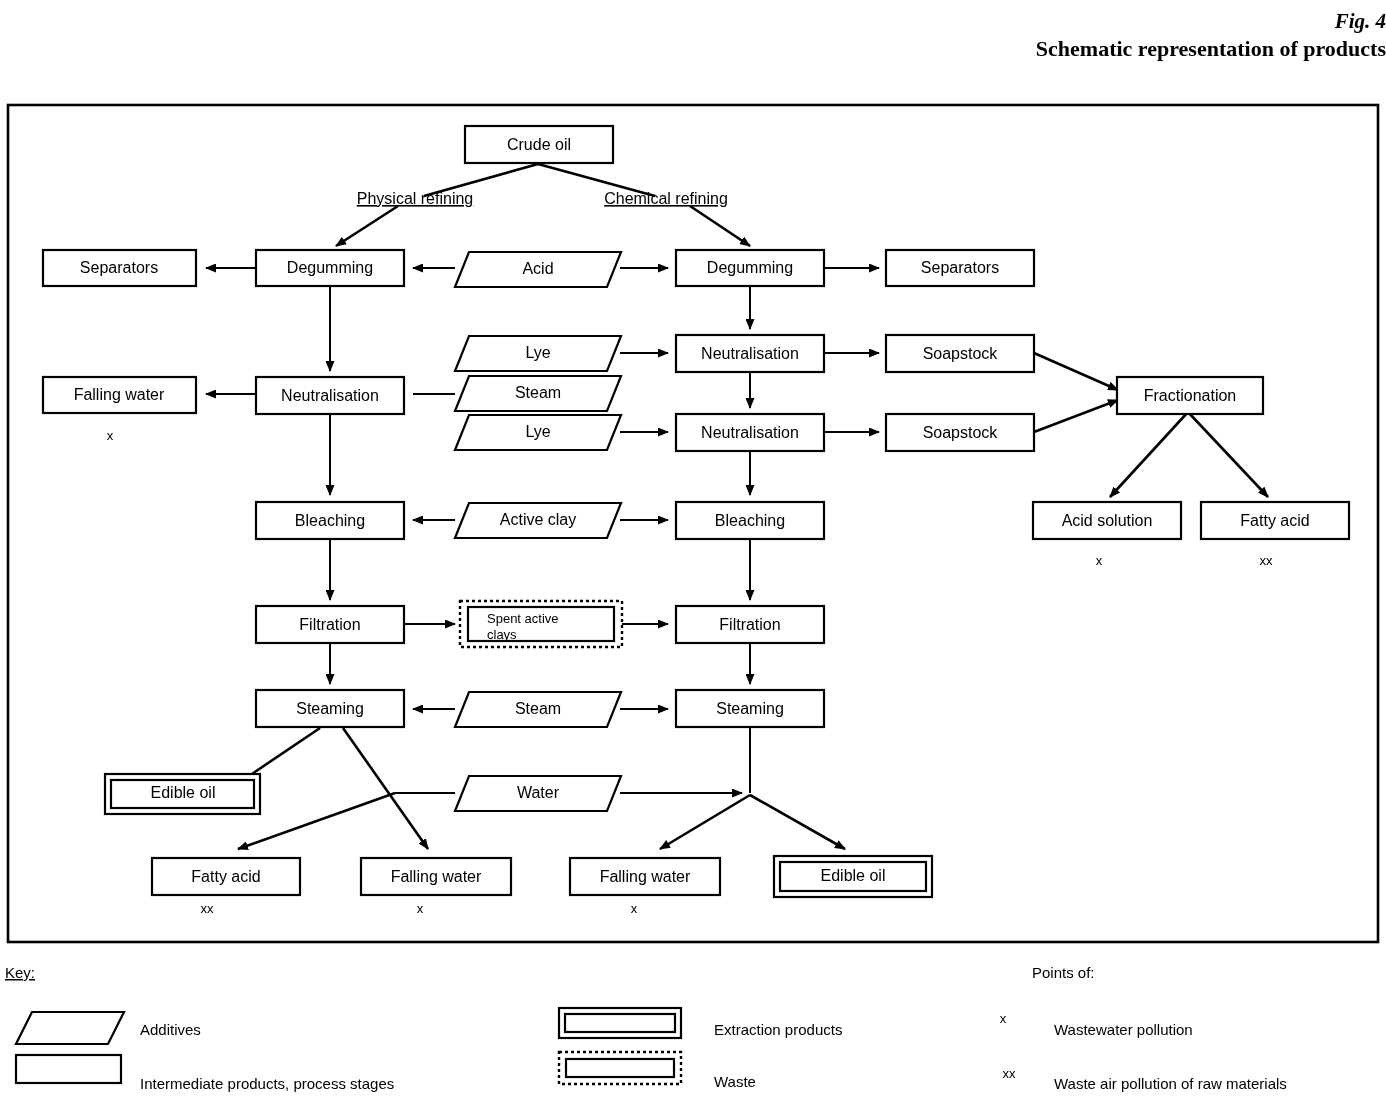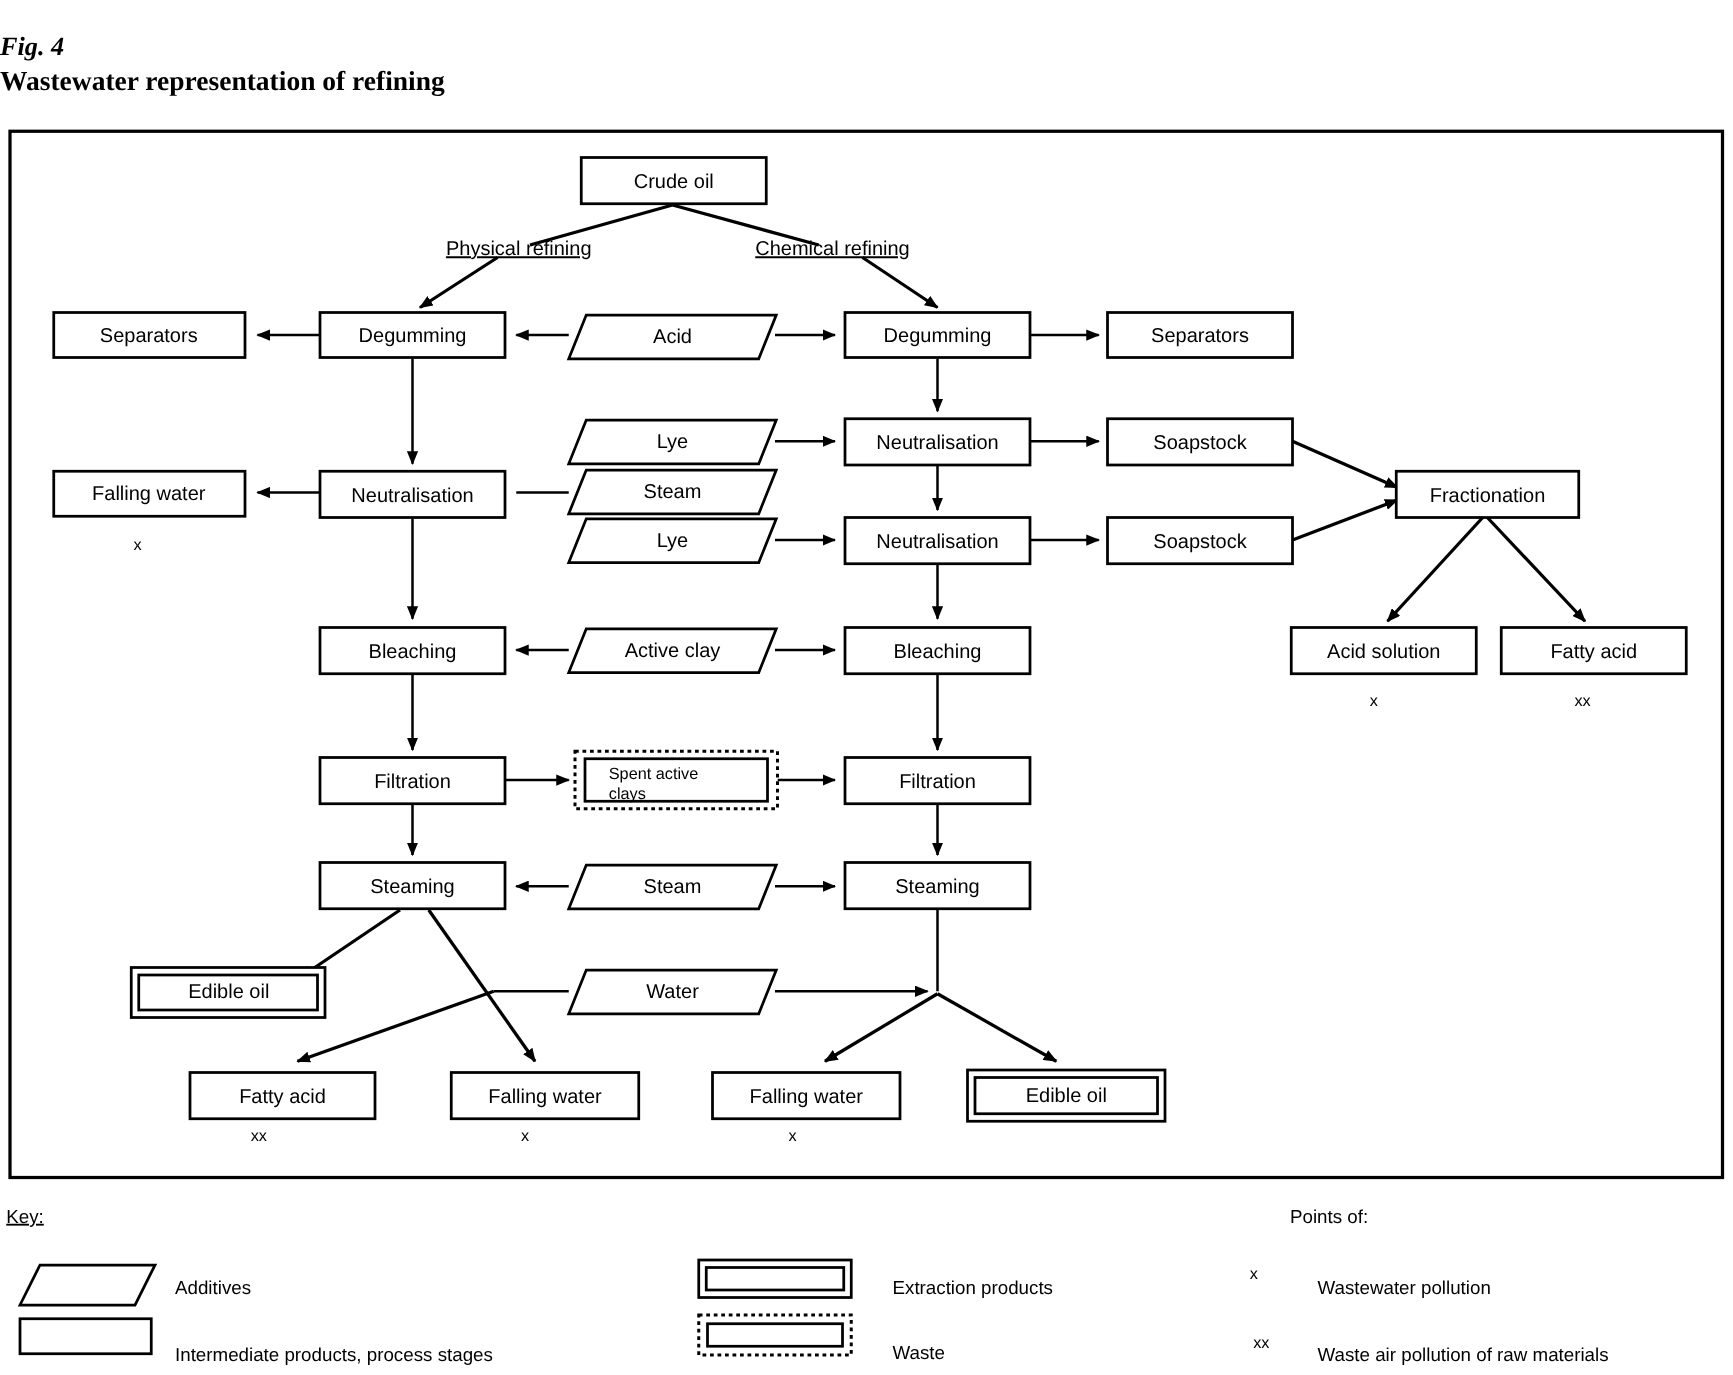--- a/index.html
+++ b/index.html
@@ -1,17 +1,17 @@
 <!DOCTYPE html>
 <html><head>
 <meta charset="utf-8">
 <style>
   html,body{margin:0;padding:0;background:#ffffff;}
   body{width:1386px;height:1100px;font-family:"Liberation Sans",sans-serif;color:#000;position:relative;overflow:hidden;}
-  #title-block{width:100%;text-align:left;padding-top:24px;}
+  #title-block{width:100%;text-align:right;padding-top:8px;}
   #fig-label{font-family:"Liberation Serif",serif;font-style:italic;font-size:21px;font-weight:700;line-height:26px;}
   #fig-title{font-family:"Liberation Serif",serif;font-weight:700;font-size:22px;line-height:30px;}
   svg{display:block;position:absolute;left:0;top:0;}
   text{font-family:"Liberation Sans",sans-serif;fill:#000;}
   .node-label{font-size:16px;text-anchor:middle;dominant-baseline:middle;}
   .waste-label{font-size:13px;text-anchor:start;}
   .branch-label{font-size:16px;text-anchor:middle;text-decoration:underline;}
   .mark{font-size:13px;text-anchor:middle;}
   .key-head{font-size:15px;text-anchor:start;text-decoration:underline;}
   .key-head-plain{font-size:15px;text-anchor:start;}
@@ -23,21 +23,21 @@
   .para{fill:#fff;stroke:#000;stroke-width:2.2;}
   .frame{fill:none;stroke:#000;stroke-width:2.6;}
   .ln{stroke:#000;stroke-width:2;fill:none;}
   .ln-thick{stroke:#000;stroke-width:2.6;fill:none;}
 </style>
 </head>
 <body>
 
 <div id="title-block">
   <div id="fig-label">Fig. 4</div>
-  <div id="fig-title">Wastewater representation of refining</div>
+  <div id="fig-title">Schematic representation of products</div>
 </div>
 
 <svg width="1386" height="1100" viewBox="0 0 1386 1100">
   <defs>
     <marker id="ah" markerWidth="11" markerHeight="9" refX="10" refY="4.5" orient="auto" markerUnits="userSpaceOnUse">
       <path d="M0,0 L11,4.5 L0,9 z" fill="#000"></path>
     </marker>
   </defs>
 
   <rect class="frame" x="8" y="105" width="1370" height="837"></rect>

